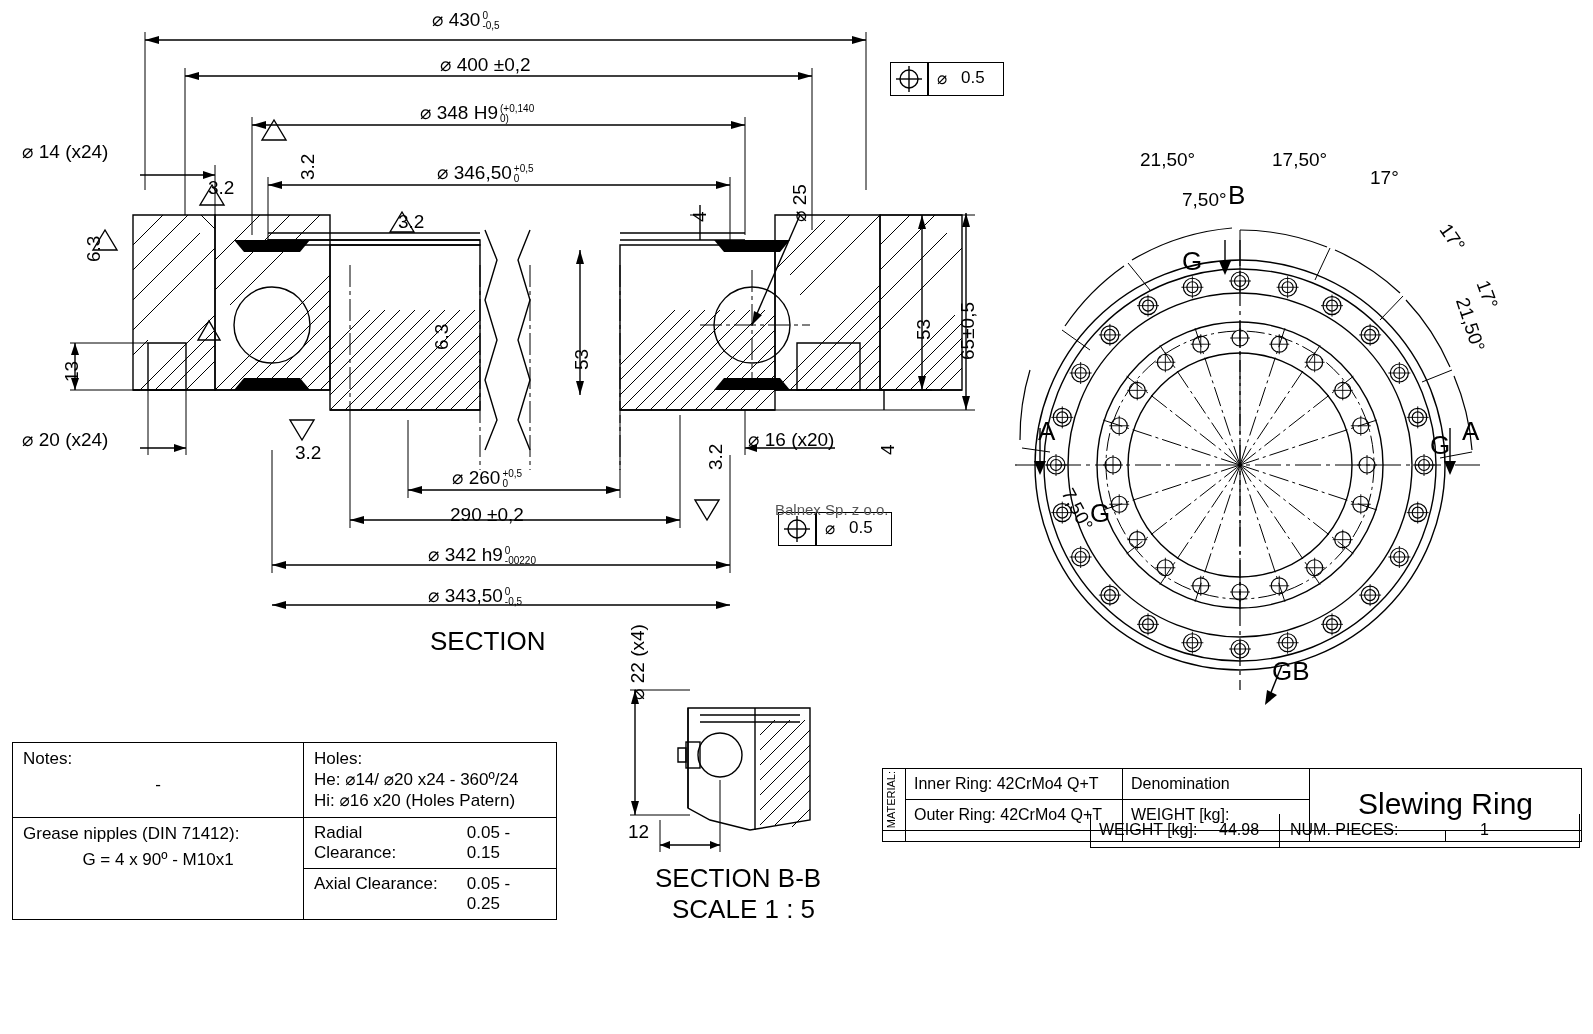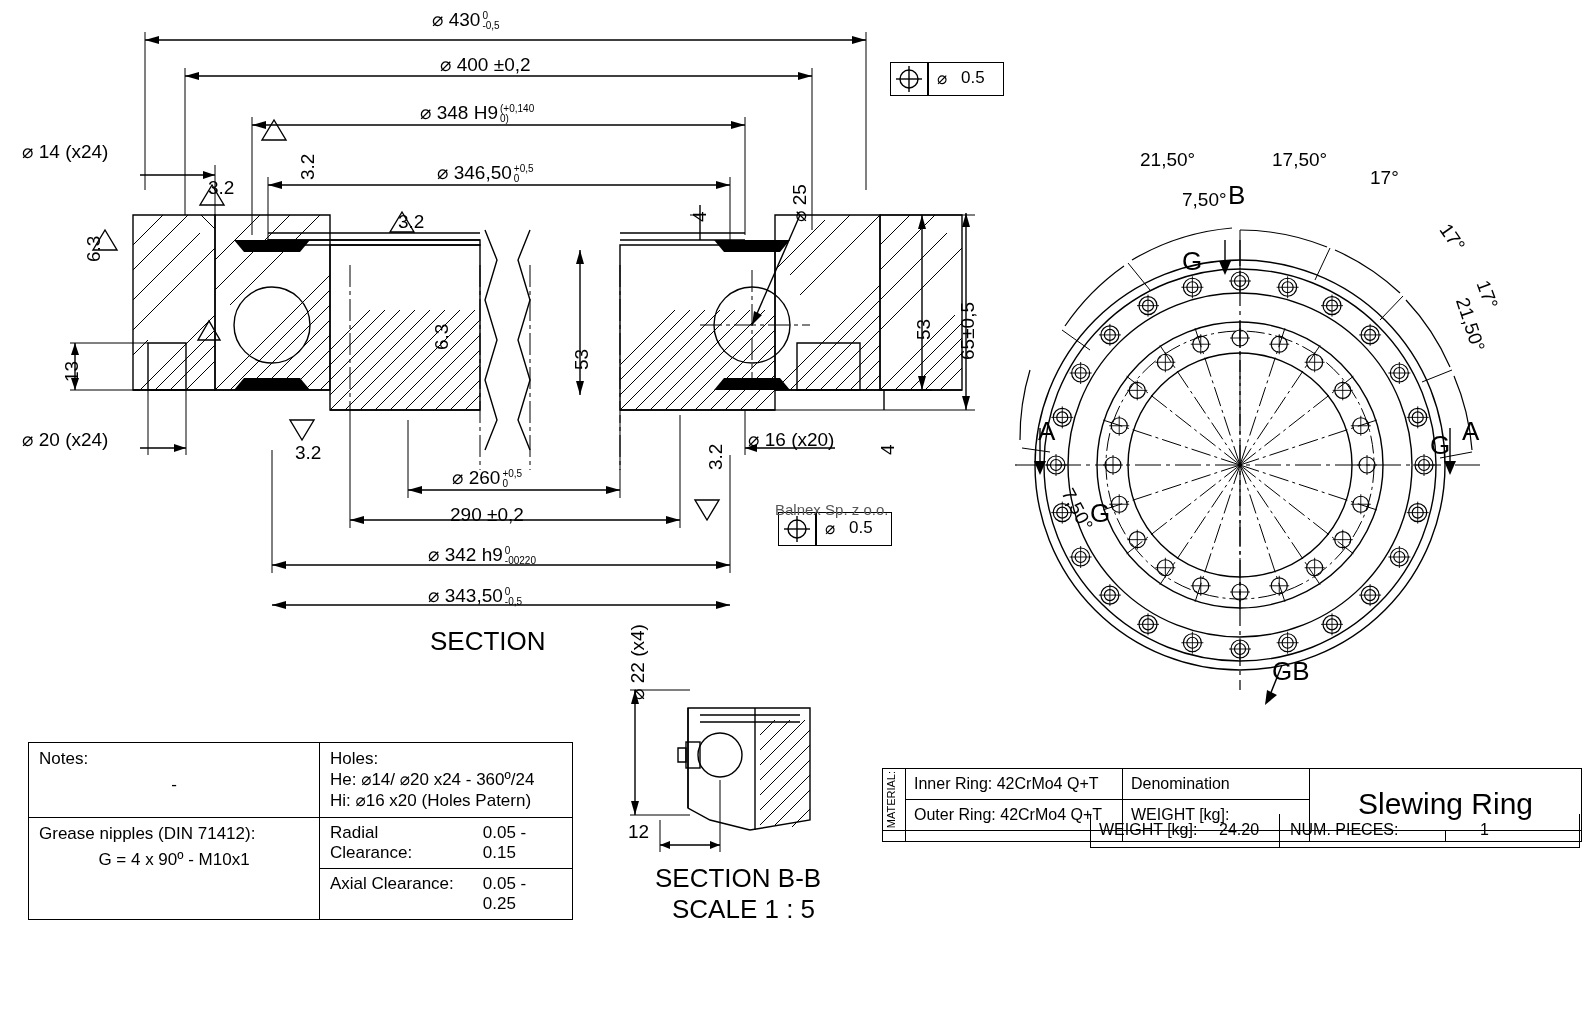--- a/index.html
+++ b/index.html
@@ -581,21 +581,21 @@
 <div class="lbl" style="left:1055px;top:500px;transform:rotate(62deg);">7,50°</div>
 
 <div class="lbl big" style="left:1228px;top:182px;">B</div>
 <div class="lbl big" style="left:1182px;top:248px;">G</div>
 <div class="lbl big" style="left:1430px;top:432px;">G</div>
 <div class="lbl big" style="left:1090px;top:500px;">G</div>
 <div class="lbl big" style="left:1038px;top:418px;">A</div>
 <div class="lbl big" style="left:1462px;top:418px;">A</div>
 <div class="lbl big" style="left:1272px;top:658px;">GB</div>
 
-<table class="notes" style="position:absolute;left:12px;top:742px;width:545px;margin-left:16px;">
+<table class="notes" style="position:absolute;left:12px;top:742px;width:545px;">
   <tbody>
       <tr>
     <td style="width:270px;height:62px;">
       <div>Notes:</div>
       <div style="text-align:center;margin-top:6px;">-</div>
     </td>
     <td rowspan="1">
       <div>Holes:</div>
       <div>He:  ⌀14/ ⌀20 x24  - 360º/24</div>
       <div>Hi:  ⌀16 x20  (Holes Patern)</div>
@@ -645,18 +645,18 @@
     <td></td>
     <td></td>
     <td></td>
     <td></td>
   </tr>
 </tbody>
   </table>
 
 <div style="position:absolute;left:1090px;top:814px;width:190px;height:34px;border:1.6px solid #000;border-top:none;box-sizing:border-box;">
   <span class="lbl" style="left:8px;top:8px;font-size:16px;">WEIGHT [kg]:</span>
-  <span class="lbl" style="left:128px;top:8px;font-size:16px;">24.20</span>
+  <span class="lbl" style="left:128px;top:8px;font-size:16px;">44.98</span>
 </div>
 <div style="position:absolute;left:1280px;top:814px;width:300px;height:34px;border:1.6px solid #000;border-top:none;border-left:none;box-sizing:border-box;">
   <span class="lbl" style="left:10px;top:8px;font-size:16px;">NUM. PIECES:</span>
   <span class="lbl" style="left:200px;top:8px;font-size:16px;">1</span>
 </div>
 
 </body></html>

